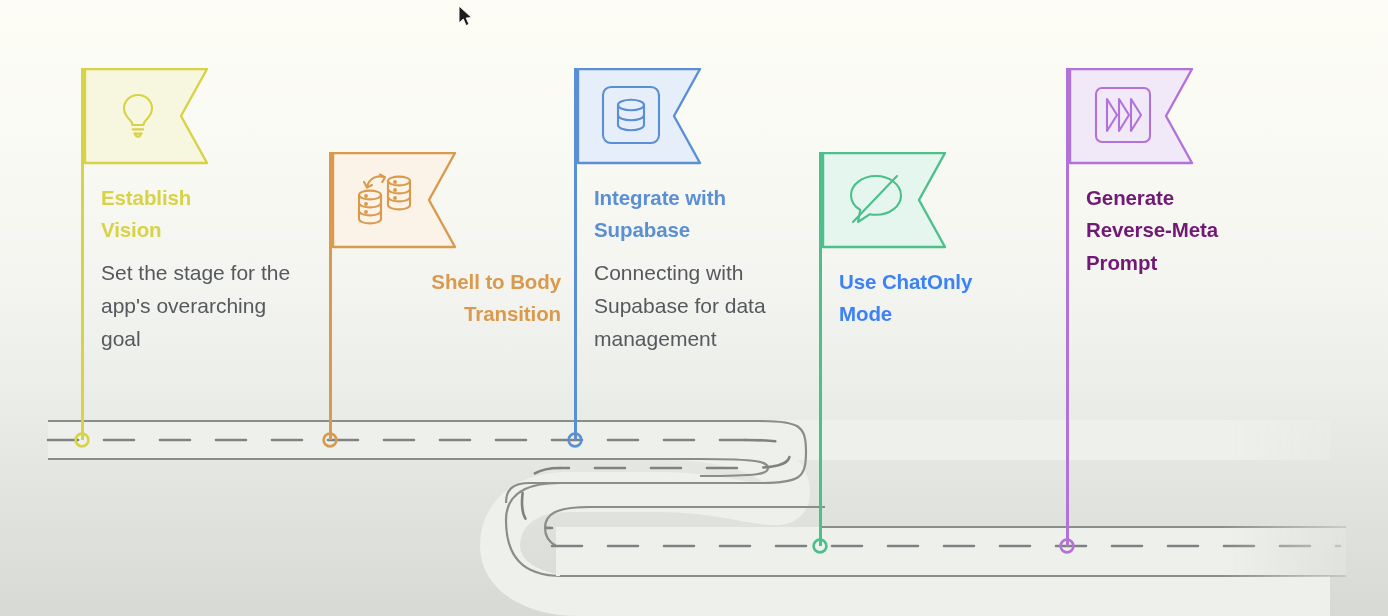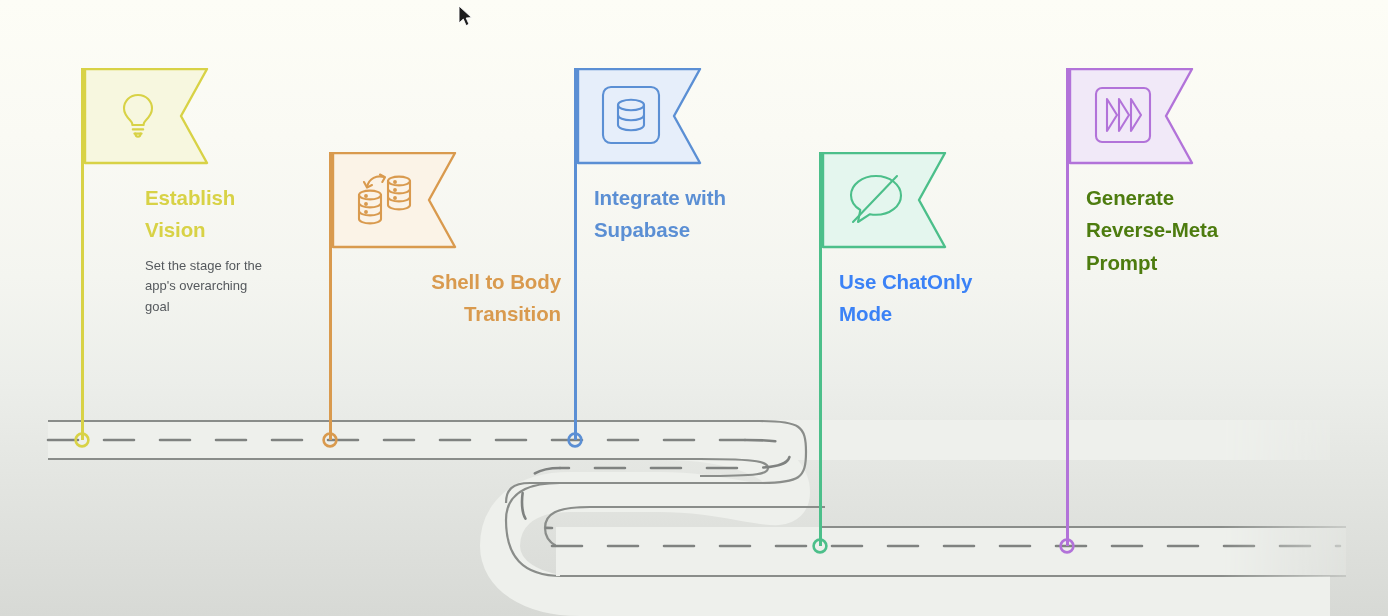--- a/index.html
+++ b/index.html
@@ -79,21 +79,21 @@
 
   .m-title {
     font-size: 20.5px;
     font-weight: bold;
     line-height: 1.58;
     letter-spacing: -0.1px;
     white-space: pre-line;
   }
 
   .m-desc {
-    font-size: 13px;
+    font-size: 21px;
     line-height: 1.58;
     color: #55595d;
     white-space: pre-line;
     margin-top: 9px;
   }
 
   
   #cursor {
     position: absolute;
     z-index: 10;
@@ -196,21 +196,21 @@
             <polygon points="0,0 122,0 96,47 122,94 0,94" fill="#f7f7df" stroke="#d8d246" stroke-width="2.4" stroke-linejoin="round"></polygon>
           </svg>
           <div style="position: absolute; left: 26px; top: 19px;">
             <svg width="56" height="56" viewBox="0 0 56 56">
               <path fill="none" stroke="#d8d246" stroke-width="2.1" stroke-linecap="round" stroke-linejoin="round" d="M28 8 C19.7 8 14 14.3 14 21.6 C14 27 17.4 30.6 20.3 33.6 C21.7 35 22.4 36.4 22.6 38 L33.4 38 C33.6 36.4 34.3 35 35.7 33.6 C38.6 30.6 42 27 42 21.6 C42 14.3 36.3 8 28 8 Z"></path>
               <path fill="none" stroke="#d8d246" stroke-width="2.1" stroke-linecap="round" stroke-linejoin="round" d="M22.6 38 L33.4 38 M22.8 42.4 L33.2 42.4 M24.4 46.6 L31.6 46.6"></path>
               <path fill="none" stroke="#d8d246" stroke-width="2.1" stroke-linecap="round" stroke-linejoin="round" d="M25.4 46.6 C25.4 48.6 26.6 49.8 28 49.8 C29.4 49.8 30.6 48.6 30.6 46.6"></path>
             </svg>
           </div>
         </div>
-        <div class="m-text" style="top: 114px; width: 212px; margin-left: 44px;">
+        <div class="m-text" style="top: 114px; width: 212px;">
           <div class="m-title" style="color: rgb(216, 210, 70);">Establish
 Vision</div>
           <div class="m-desc">Set the stage for the
 app's overarching
 goal</div>
         </div>
       </div>
       <svg width="20" height="20" viewBox="0 0 20 20" style="position: absolute; left: 72px; top: 430px; z-index: 4;">
         <circle cx="10" cy="10" r="6.4" fill="none" stroke="#d8d246" stroke-width="2.6"></circle>
       </svg>
@@ -267,20 +267,23 @@
                 <ellipse cx="31" cy="21" rx="13" ry="5.2"></ellipse>
                 <path d="M18 21 L18 31 C18 33.9 23.8 36.2 31 36.2 C38.2 36.2 44 33.9 44 31 L44 21"></path>
                 <path d="M18 31 L18 41 C18 43.9 23.8 46.2 31 46.2 C38.2 46.2 44 43.9 44 41 L44 31"></path>
               </g>
             </svg>
           </div>
         </div>
         <div class="m-text" style="top: 114px; width: 212px;">
           <div class="m-title" style="color: rgb(91, 143, 212);">Integrate with
 Supabase</div>
+          <div class="m-desc">Connecting with
+Supabase for data
+management</div>
         </div>
       </div>
       <svg width="20" height="20" viewBox="0 0 20 20" style="position: absolute; left: 565px; top: 430px; z-index: 4;">
         <circle cx="10" cy="10" r="6.4" fill="none" stroke="#5b8fd4" stroke-width="2.6"></circle>
       </svg>
       <div class="milestone" style="left: 819px; top: 152px;">
         <div class="pole" style="height: 394px; background: rgb(76, 191, 138);"></div>
         <div class="flag" style="position: absolute;">
           <svg width="126" height="98" viewBox="-1 -1 126 98">
             <polygon points="0,0 122,0 96,47 122,94 0,94" fill="#e4f6ee" stroke="#4cbf8a" stroke-width="2.4" stroke-linejoin="round"></polygon>
@@ -309,21 +312,21 @@
           <div style="position: absolute; left: 24px; top: 17px;">
             <svg width="60" height="60" viewBox="0 0 60 60">
               <rect fill="none" stroke="#b273d9" stroke-width="2.1" stroke-linecap="round" stroke-linejoin="round" x="3" y="3" width="54" height="54" rx="6"></rect>
               <path fill="none" stroke="#b273d9" stroke-width="2.1" stroke-linecap="round" stroke-linejoin="round" d="M14 14 L14 46 L24 30 Z"></path>
               <path fill="none" stroke="#b273d9" stroke-width="2.1" stroke-linecap="round" stroke-linejoin="round" d="M26 14 L26 46 L36 30 Z"></path>
               <path fill="none" stroke="#b273d9" stroke-width="2.1" stroke-linecap="round" stroke-linejoin="round" d="M38 14 L38 46 L48 30 Z"></path>
             </svg>
           </div>
         </div>
         <div class="m-text" style="top: 114px; width: 212px;">
-          <div class="m-title" style="color: #4d7c0f;">Generate
+          <div class="m-title" style="color: #701a75;">Generate
 Reverse-Meta
 Prompt</div>
         </div>
       </div>
       <svg width="20" height="20" viewBox="0 0 20 20" style="position: absolute; left: 1057px; top: 536px; z-index: 4;">
         <circle cx="10" cy="10" r="6.4" fill="none" stroke="#b273d9" stroke-width="2.6"></circle>
       </svg>
     </div>
 
   <svg id="cursor" width="18" height="24" viewBox="0 0 18 24" style="left: 458px; top: 6px;">

